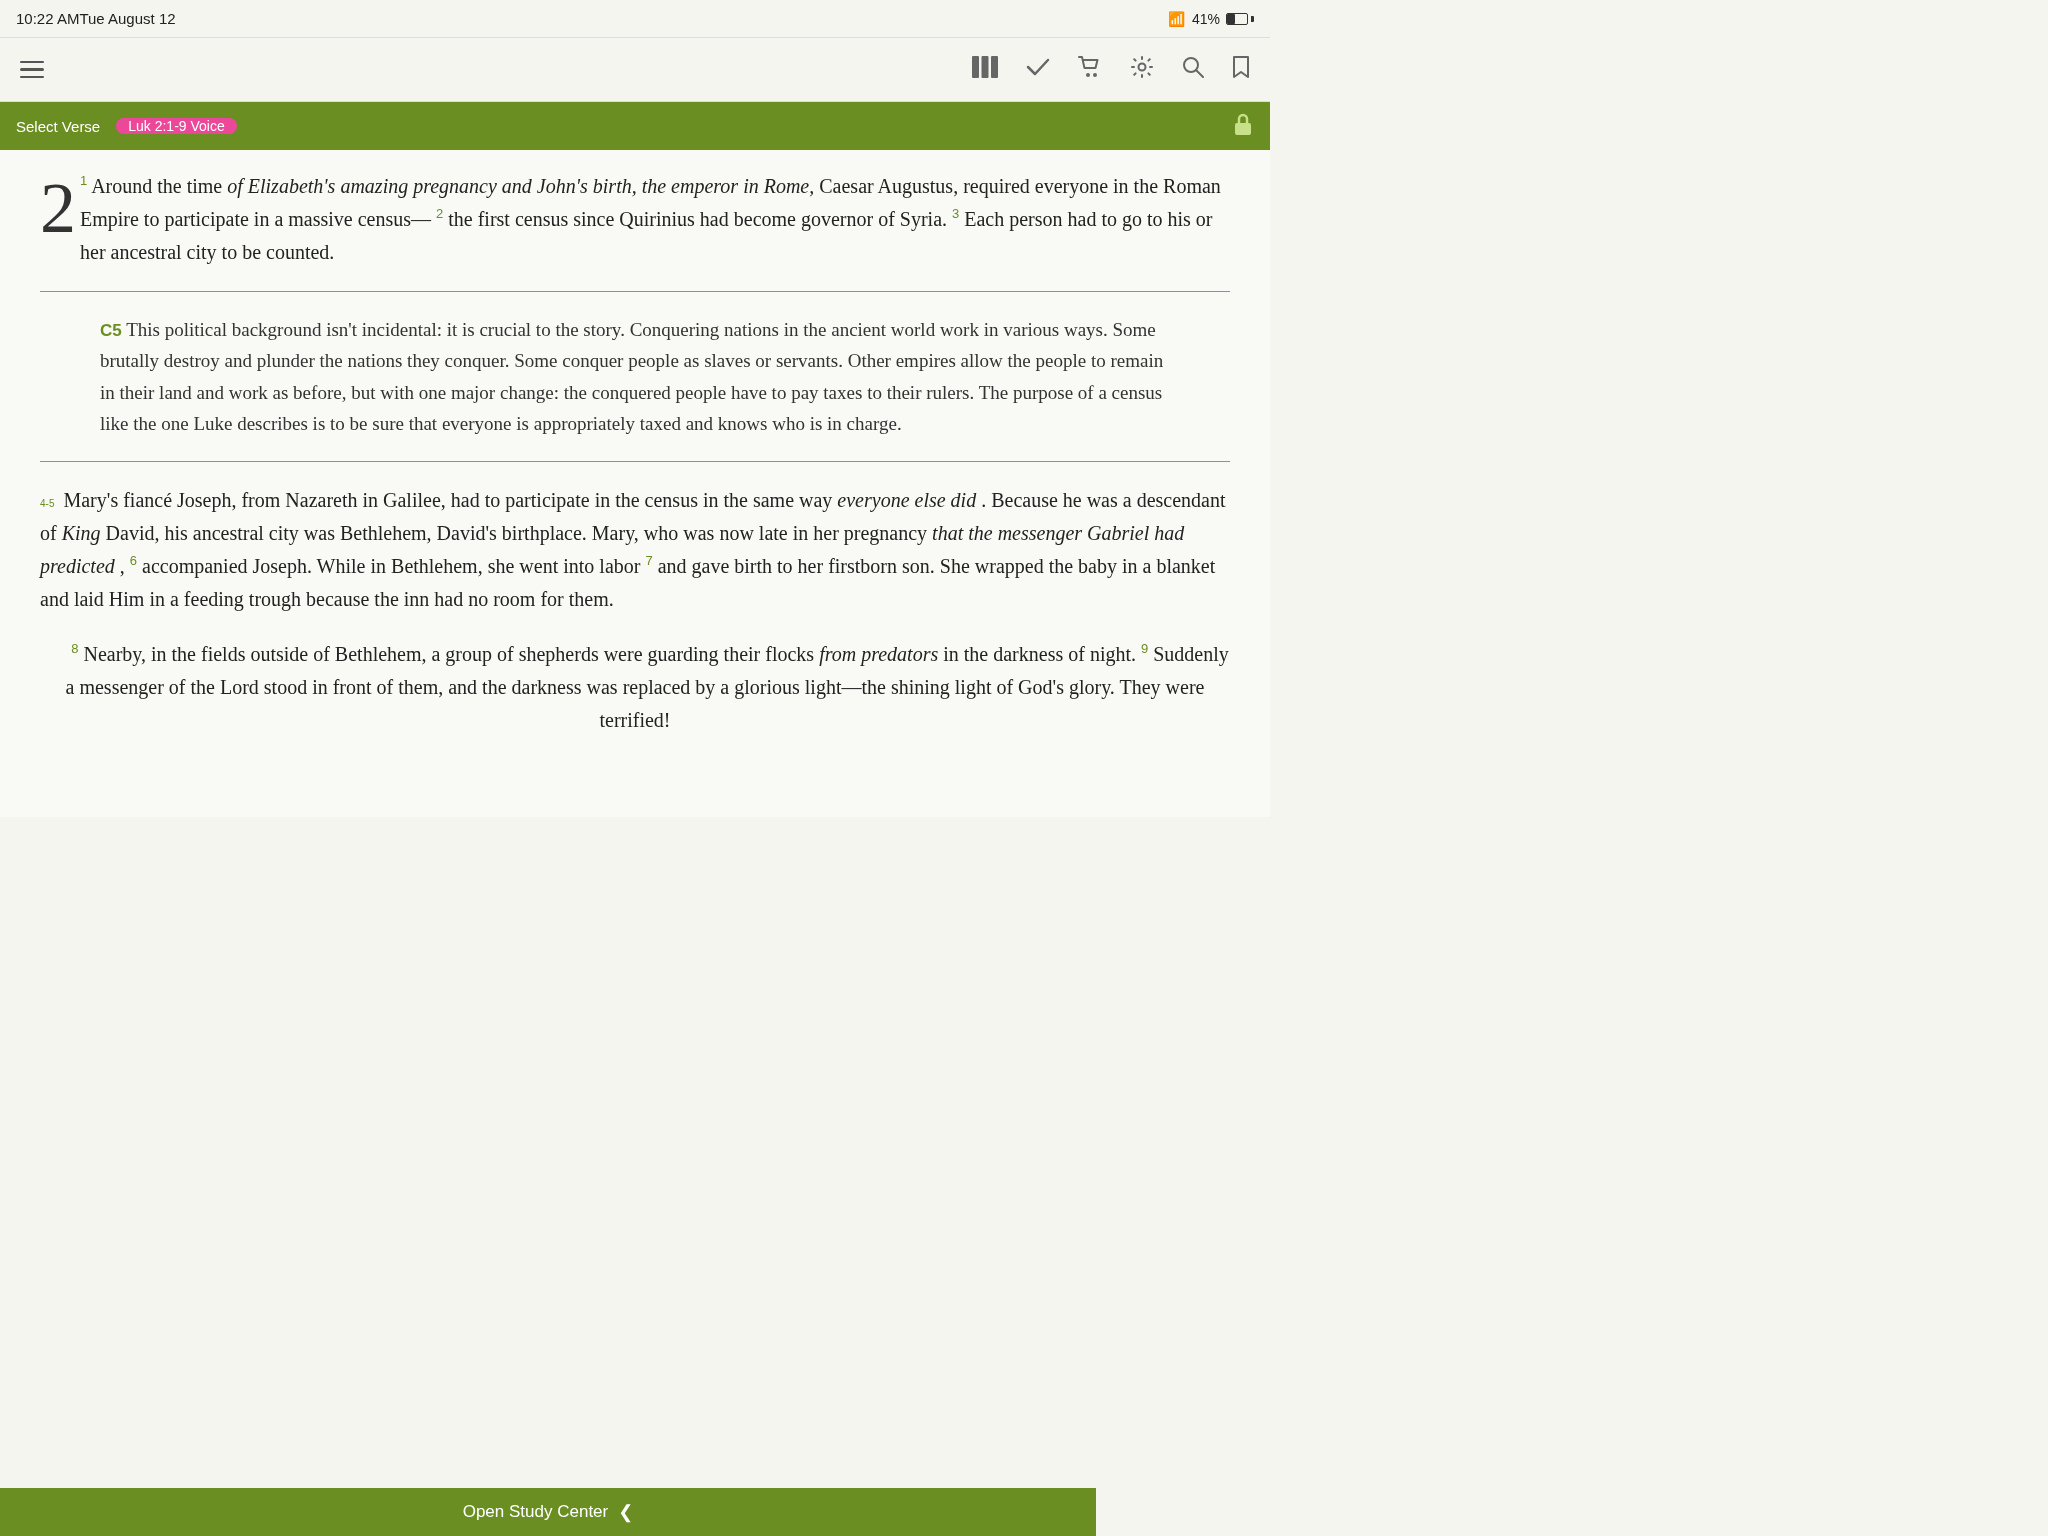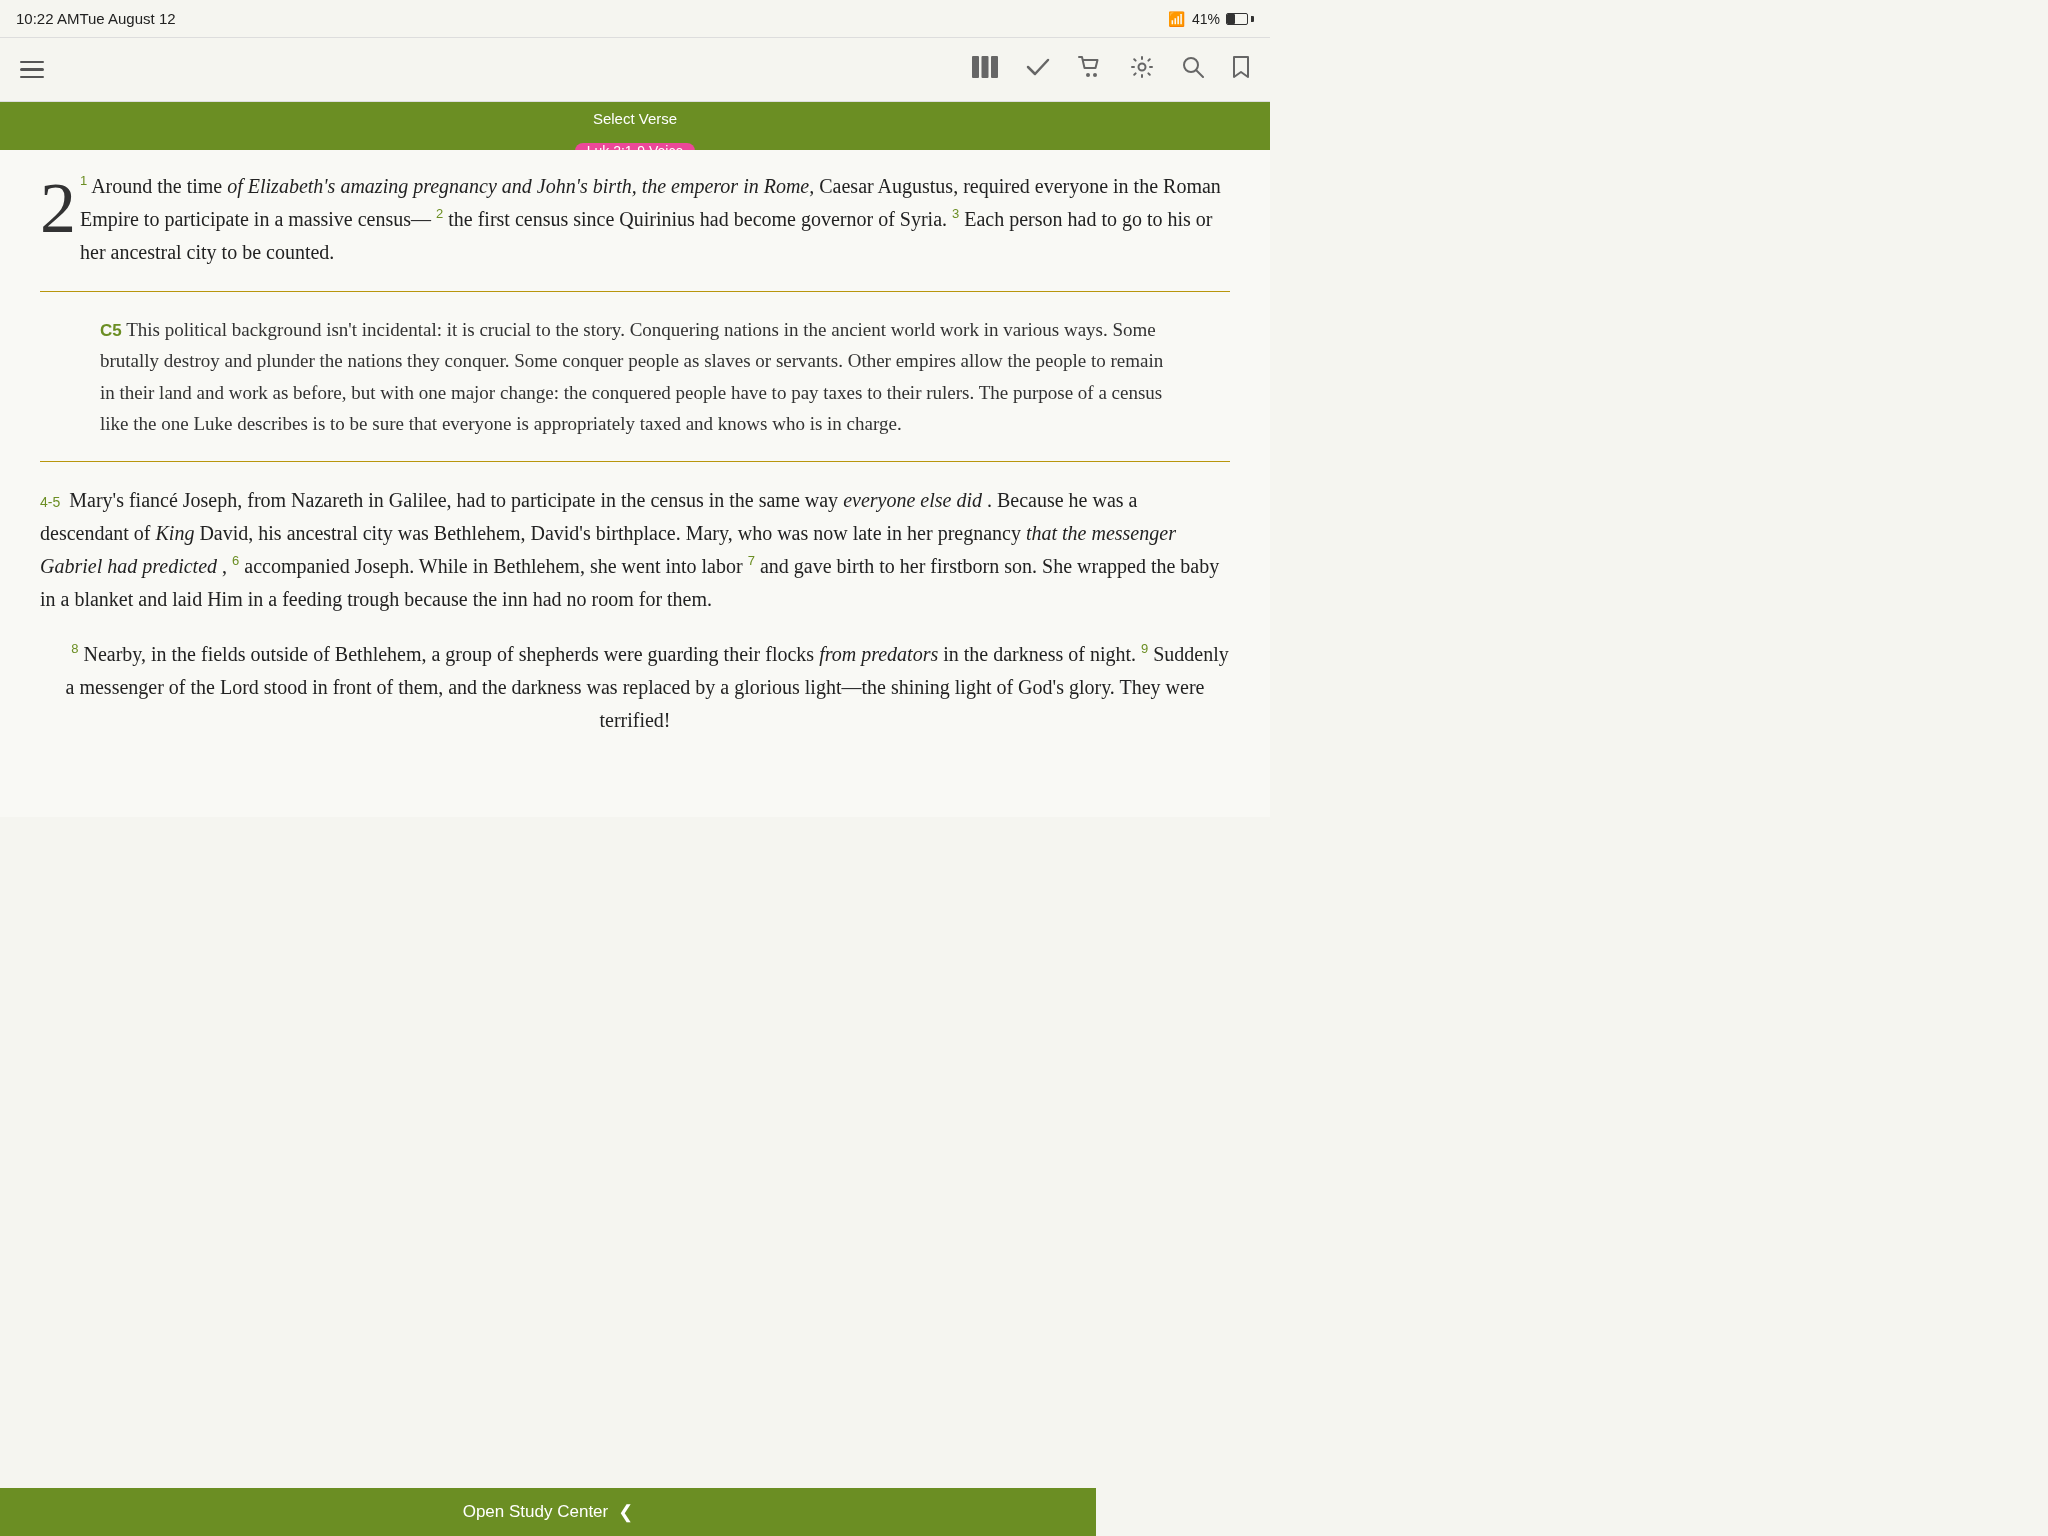--- a/index.html
+++ b/index.html
@@ -106,21 +106,20 @@
     }
 
     
     #selection-bar {
       display: flex;
       align-items: center;
       background: #6b8e23;
       padding: 8px 16px;
       height: 48px;
       gap: 16px;
-      flex-direction: column;
     }
     .select-verse-label {
       color: #fff;
       font-family: -apple-system, sans-serif;
       font-size: 15px;
       font-weight: 400;
     }
     .verse-badge {
       background: #ec4899;
       color: #fff;
@@ -195,21 +194,21 @@
 
     
     .verse-section {
       font-size: 20px;
       line-height: 1.65;
       color: #222;
       margin-top: 4px;
     }
     .verse-ref {
       color: #6b8e23;
-      font-size: 14px;
+      font-size: 10px;
       font-family: -apple-system, sans-serif;
       font-weight: 500;
       vertical-align: baseline;
       margin-right: 4px;
     }
 
     
     #bottom-bar {
       position: fixed;
       bottom: 0;

